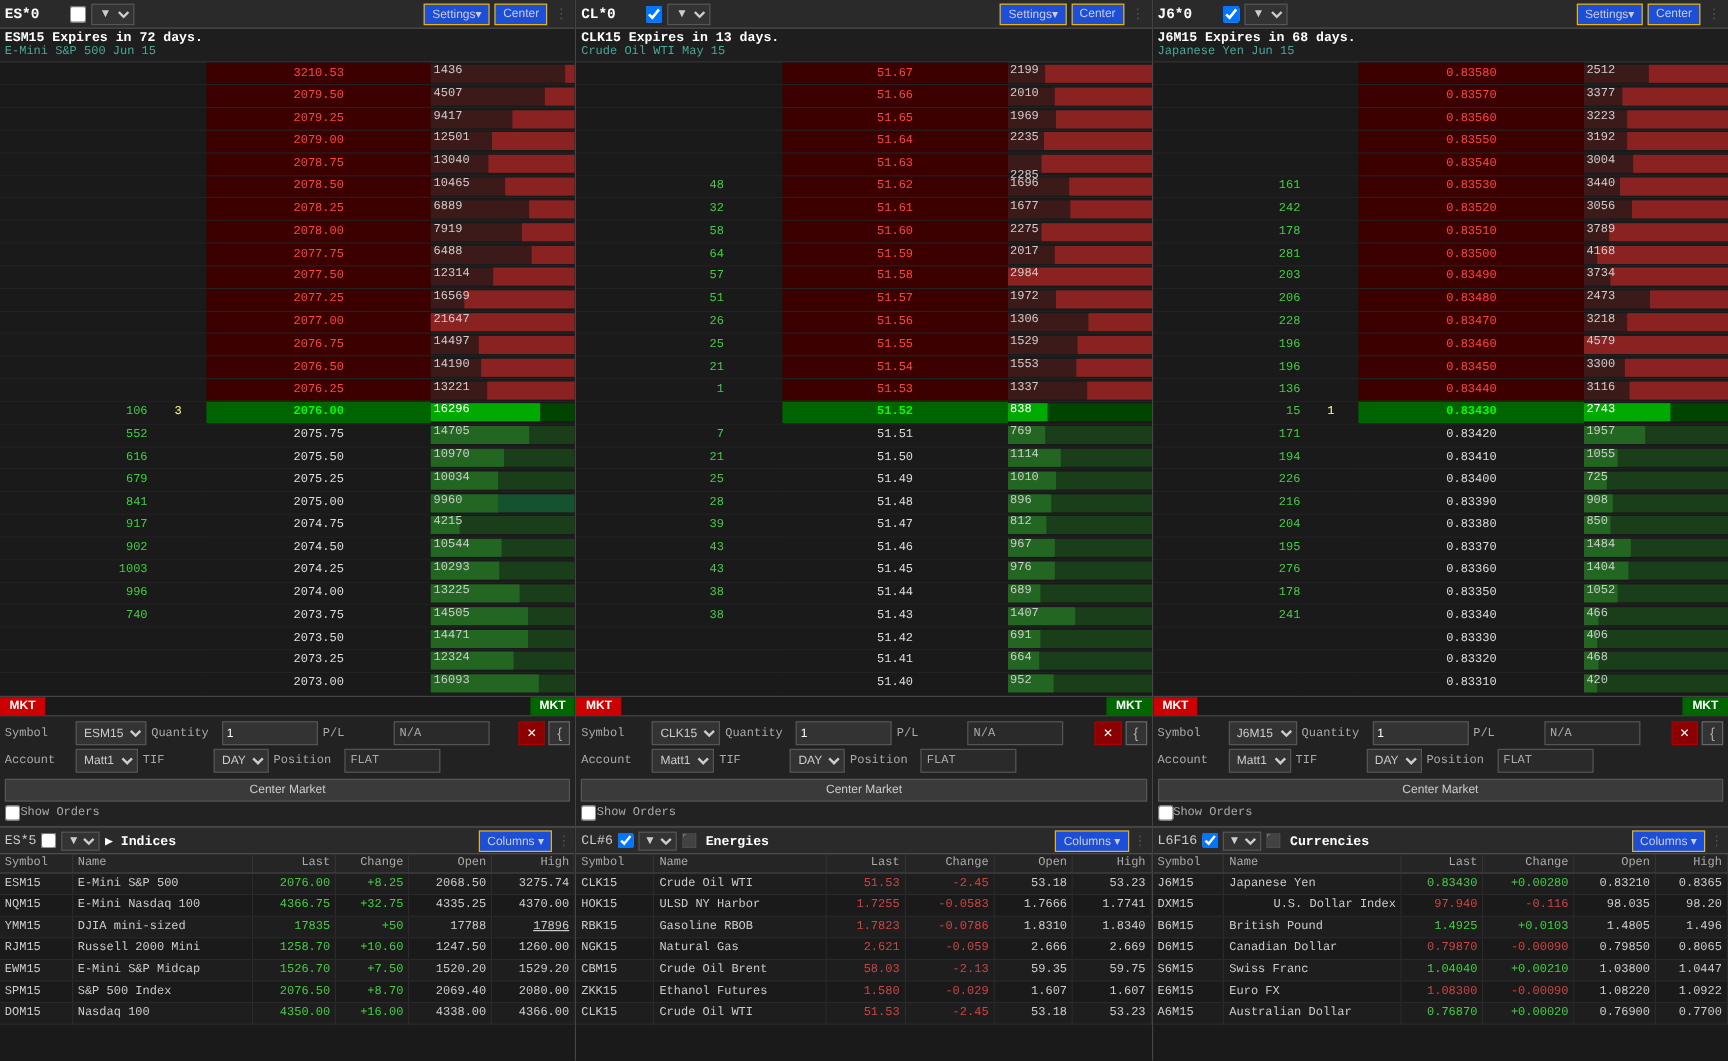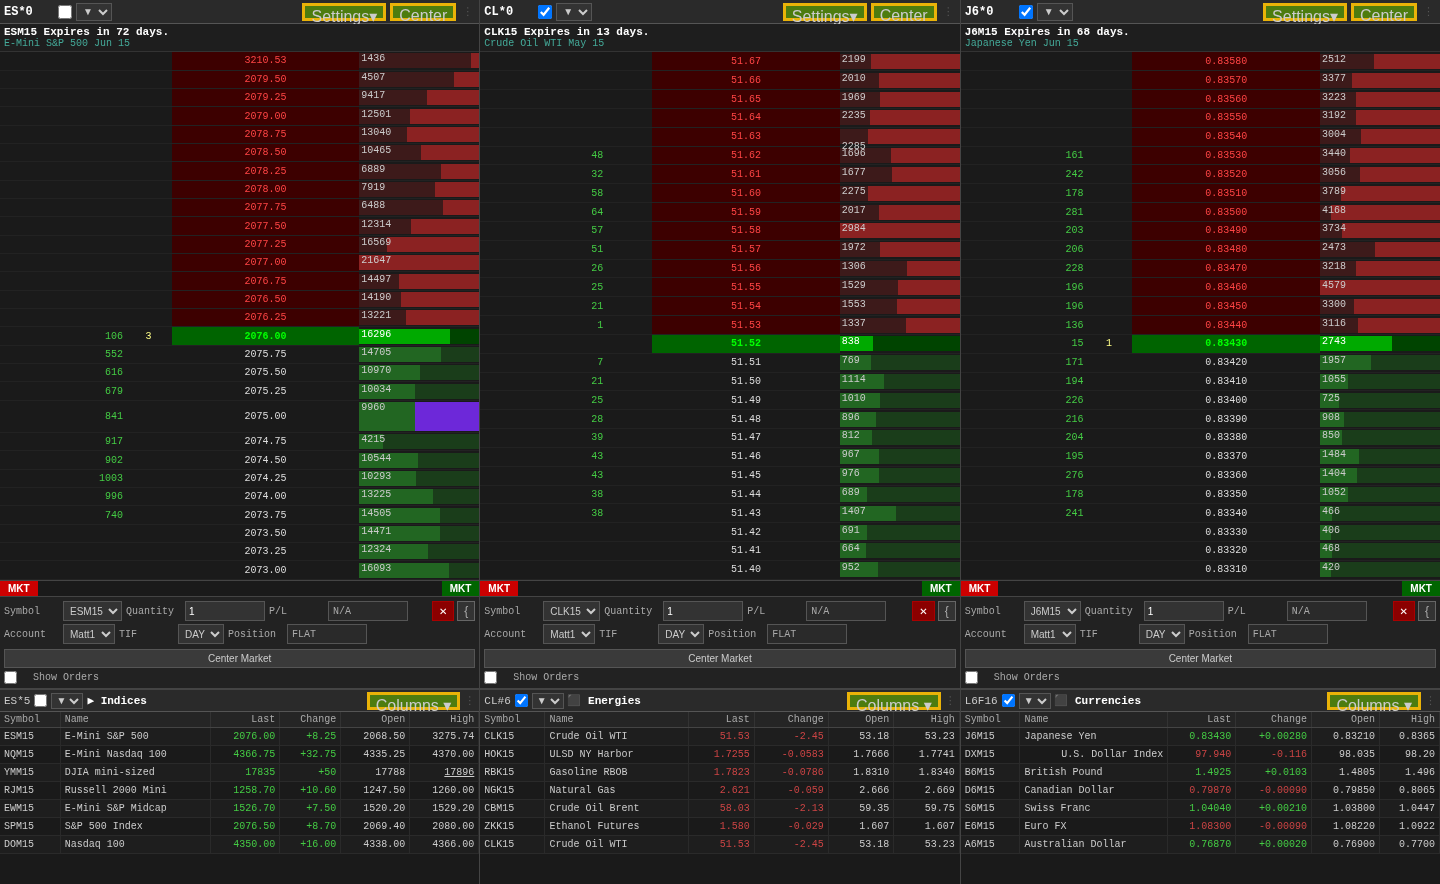--- a/index.html
+++ b/index.html
@@ -11,21 +11,21 @@
     .ladder-section { display: flex; flex: 0 0 690px; border-bottom: 2px solid #444; }
     
     .ladder-panel { flex: 1; display: flex; flex-direction: column; border-right: 1px solid #444; overflow: hidden; }
     .ladder-panel:last-child { border-right: none; }
     
     
     .toolbar { display: flex; align-items: center; background: #2a2a2a; border-bottom: 1px solid #555; padding: 2px 4px; height: 24px; gap: 4px; }
     .toolbar-symbol { color: #fff; font-weight: bold; font-size: 12px; min-width: 50px; }
     .toolbar-checkbox { width: 14px; height: 14px; }
     .toolbar-dropdown { background: #333; border: 1px solid #555; color: #ccc; font-size: 10px; padding: 1px 2px; height: 18px; }
-    .toolbar-btn { background: #4d7c0f; border: 3px solid #eab308; color: #ccc; font-size: 16px; padding: 1px 6px; height: 18px; cursor: pointer; }
+    .toolbar-btn { background: #1d4ed8; border: 1px solid #eab308; color: #ccc; font-size: 10px; padding: 1px 6px; height: 18px; cursor: pointer; }
     .toolbar-separator { color: #555; margin: 0 2px; }
     .spacer { flex: 1; }
     
     
     .panel-header { background: #1e1e1e; padding: 2px 4px; border-bottom: 1px solid #333; }
     .panel-title { color: #fff; font-size: 11px; font-weight: bold; }
     .panel-subtitle { color: #4a9; font-size: 10px; }
     .ladder-table { width: 100%; height: 100%; border-collapse: collapse; }
     .ladder-table td { padding: 0 2px; height: 17px; font-size: 10px; white-space: nowrap; border-bottom: 1px solid #222; }
     
@@ -35,21 +35,21 @@
     
     
     .order-entry { background: #222; border-top: 1px solid #444; padding: 4px; }
     .order-row { display: flex; align-items: center; gap: 4px; margin-bottom: 3px; }
     .order-label { color: #aaa; font-size: 10px; min-width: 55px; }
     .order-input { background: #333; border: 1px solid #555; color: #fff; font-size: 10px; padding: 1px 3px; height: 20px; width: 80px; }
     .order-select { background: #333; border: 1px solid #555; color: #ccc; font-size: 10px; height: 20px; padding: 0 2px; }
     .order-btn-red { background: #8b0000; border: 1px solid #a00; color: #fff; font-size: 10px; padding: 2px 6px; cursor: pointer; }
     .order-btn-bracket { background: #333; border: 1px solid #666; color: #aaa; font-size: 12px; padding: 2px 6px; cursor: pointer; }
     .order-btn-center { background: #3a3a3a; border: 1px solid #555; color: #ccc; font-size: 10px; padding: 3px 8px; cursor: pointer; width: 100%; margin-top: 2px; }
-    .order-checkbox-row { display: flex; align-items: center; gap: 16px; }
+    .order-checkbox-row { display: flex; align-items: center; gap: 0; }
     .btn-group { display: flex; gap: 3px; }
     
     
     .bottom-section { display: flex; flex: 1; }
     
     .list-panel { flex: 1; display: flex; flex-direction: column; border-right: 1px solid #444; overflow: hidden; }
     .list-panel:last-child { border-right: none; }
     
     .list-toolbar { display: flex; align-items: center; background: #2a2a2a; border-bottom: 1px solid #555; padding: 2px 4px; height: 22px; gap: 4px; }
     .list-title { color: #fff; font-weight: bold; font-size: 11px; }
@@ -313,21 +313,21 @@
                     <div style="position:absolute; left:0; top:0; height:100%; width:46.3528433501178%; background:#226622;"></div>
                     <span style="position:absolute; left:2px; top:0; color:#ccc; font-size:10px; z-index:1;">10034</span>
                   </div>
                 </td>
     </tr>
               <tr>
       <td class="bid-col" style="color:#4c4;">841</td>
       <td class="pos-col" style="color:#ff8;"></td>
       <td class="price-col" style="background:#1a1a1a; color:#ddd;">2075.00</td>
       <td style="padding:0; width:120px;">
-                  <div style="position:relative; height:29px; background:#6d28d9;">
+                  <div style="position:relative; height:15px; background:#14532d;">
                     <div style="position:absolute; left:0; top:0; height:100%; width:46.010994595094004%; background:#226622;"></div>
                     <span style="position:absolute; left:2px; top:0; color:#ccc; font-size:10px; z-index:1;">9960</span>
                   </div>
                 </td>
     </tr>
               <tr>
       <td class="bid-col" style="color:#4c4;">917</td>
       <td class="pos-col" style="color:#ff8;"></td>
       <td class="price-col" style="background:#1a1a1a; color:#ddd;">2074.75</td>
       <td style="padding:0; width:120px;">

